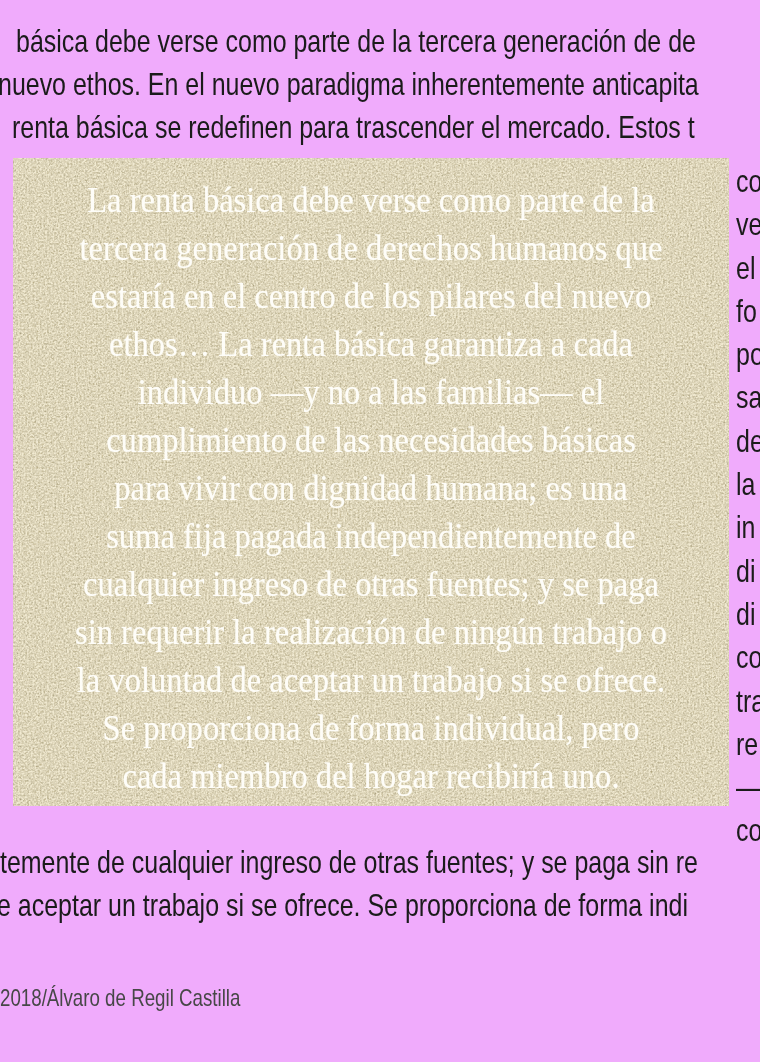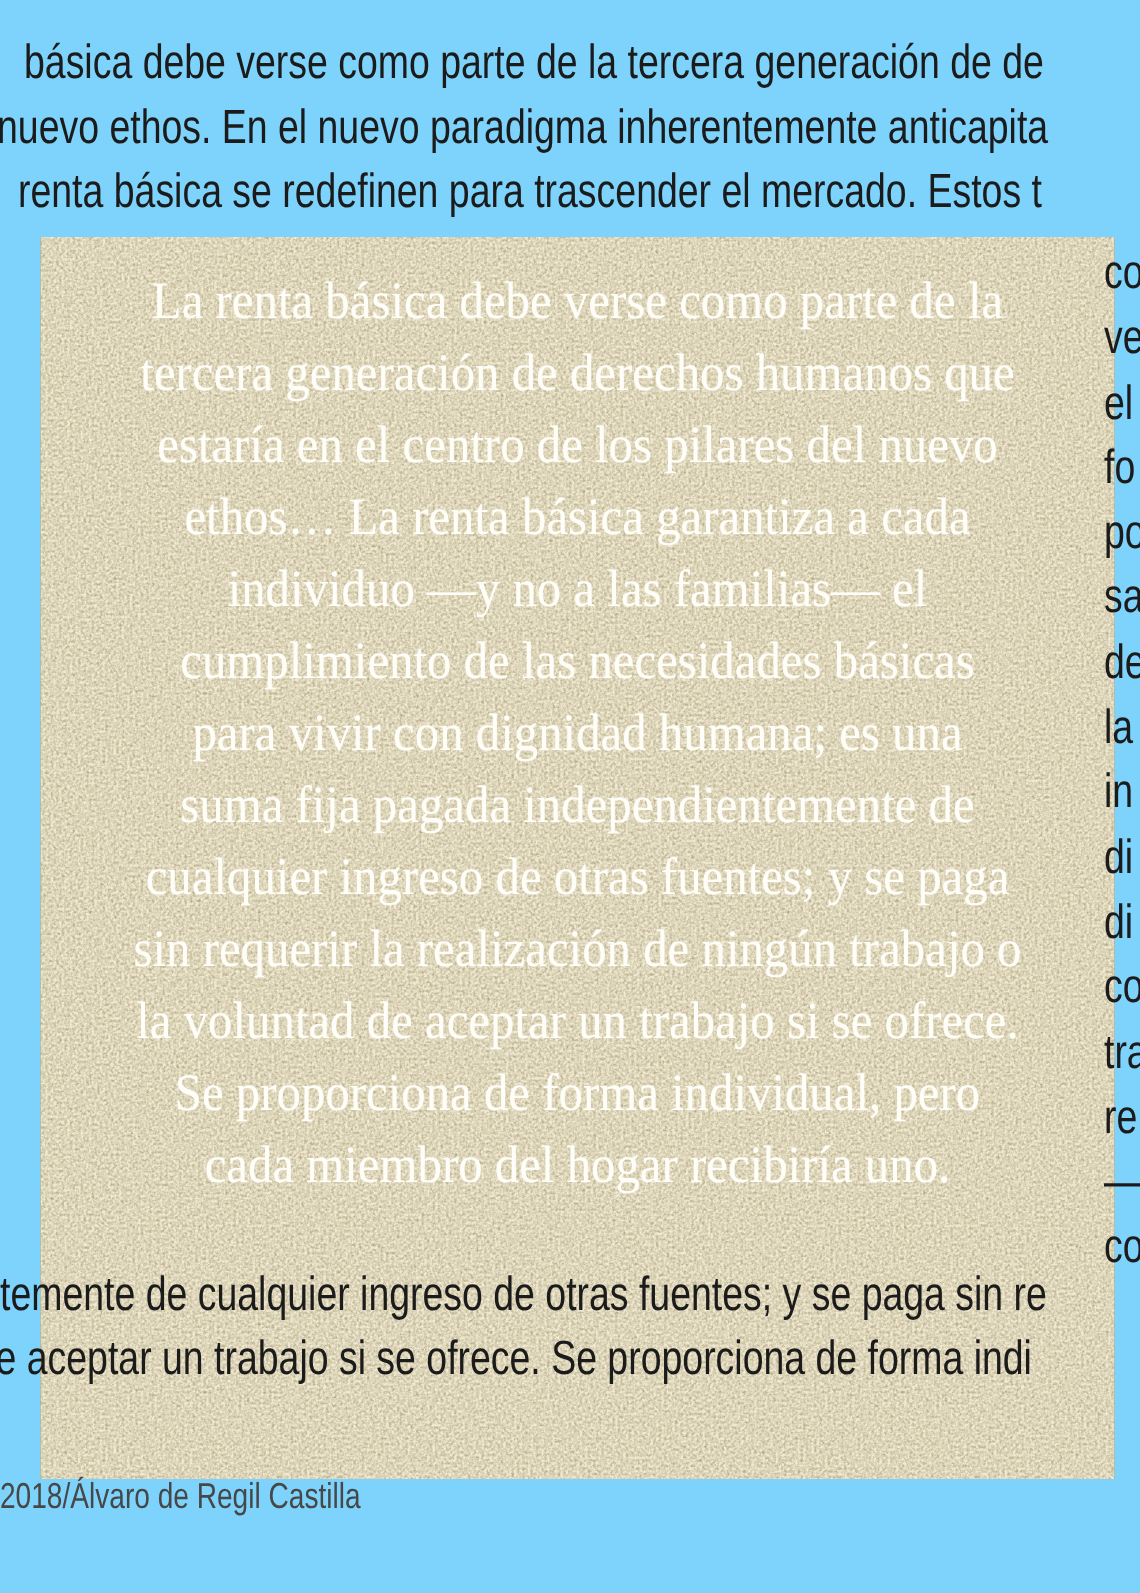--- a/index.html
+++ b/index.html
@@ -1,42 +1,42 @@
 <!DOCTYPE html>
 <html><head>
 <meta charset="utf-8">
 <style>
   html, body { margin: 0; padding: 0; background: #ffffff; }
   .page {
     position: relative;
     width: 760px;
     height: 1062px;
     overflow: hidden;
-    background: #7dd3fc;
+    background: #f0abfc;
     font-family: "Liberation Sans", sans-serif;
   }
   
   .body-line {
     position: absolute;
     white-space: nowrap;
     font-size: 32px;
     line-height: 43px;
     color: #1b1b1b;
     transform: scaleX(0.78);
     transform-origin: 0 0;
     font-weight: 400;
     letter-spacing: 0;
   }
   
   .quote-block {
     position: absolute;
-    left: 27px;
+    left: 13px;
     top: 158px;
     width: 716px;
-    height: 828px;
+    height: 648px;
     background: #b6a87c;
     overflow: hidden;
   }
   .grain {
     position: absolute;
     left: 0; top: 0;
     width: 100%; height: 100%;
     display: block;
   }
   .quote-text {

